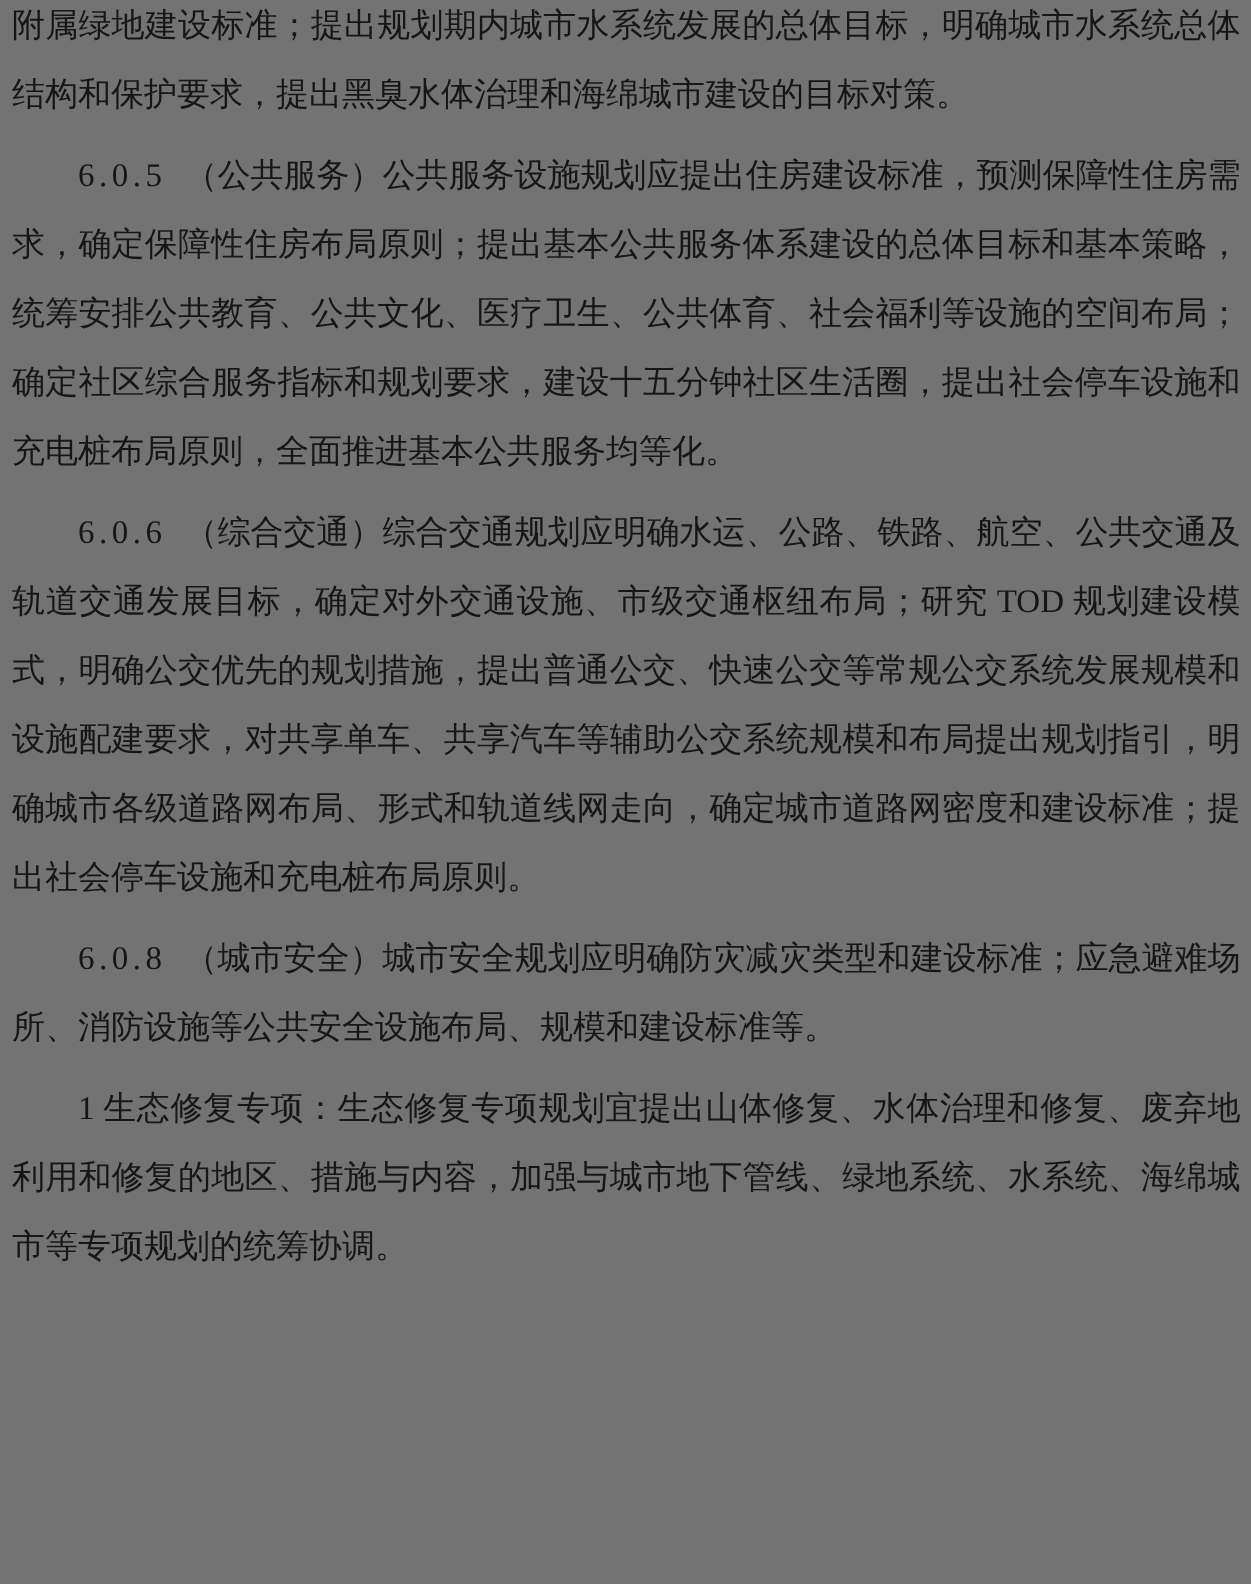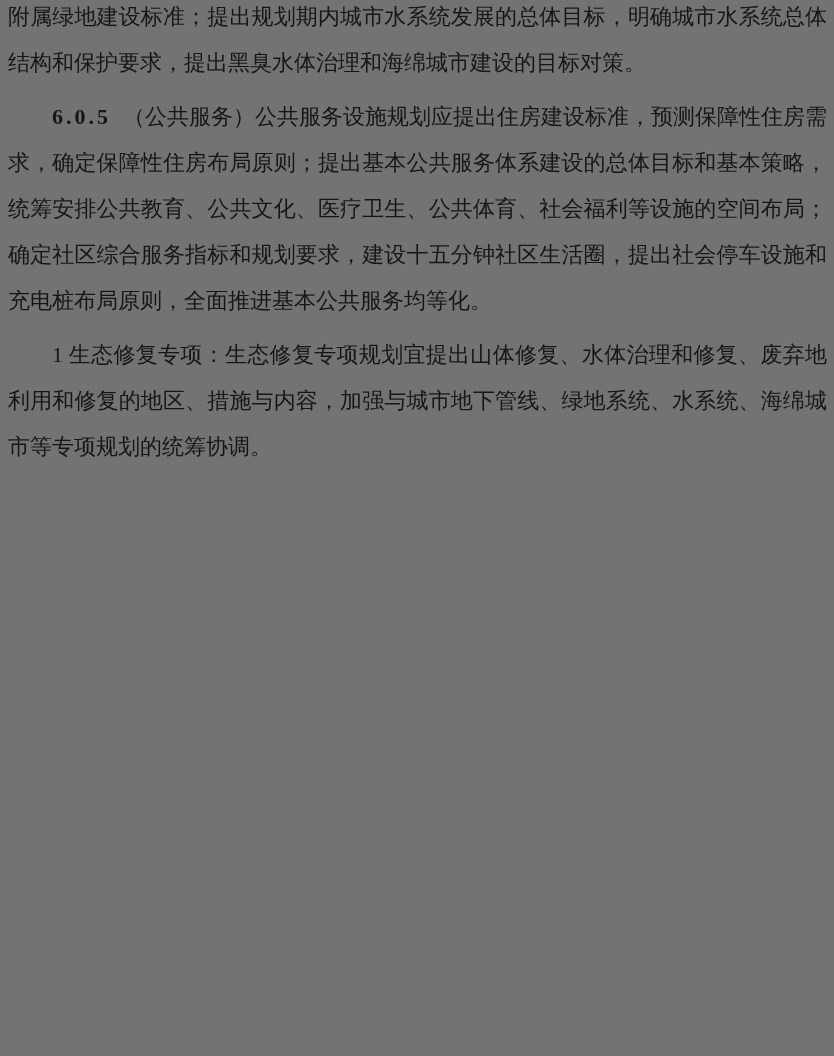--- a/index.html
+++ b/index.html
@@ -30,40 +30,42 @@
     color: #161616;
     text-align: justify;
     margin: 0 0 8px 0;
     text-indent: 2em;
     word-break: break-all;
   }
   p.para.no-indent {
     text-indent: 0;
   }
   .num {
-    font-weight: 700;
+    font-weight: 400;
     letter-spacing: 3px;
     margin-right: 12px;
     font-family: "Liberation Serif", "DejaVu Serif", serif;
   }
   .num:empty {
     display: none;
     margin: 0;
   }
 </style>
 </head>
 <body>
 
 <div class="page">
   <div class="content">
 
     <p class="para no-indent"><span>附属绿地建设标准；提出规划期内城市水系统发展的总体目标，明确城市水系统总体结构和保护要求，提出黑臭水体治理和海绵城市建设的目标对策。</span></p>
 
     <p class="para"><span class="num">6.0.5</span><span>（公共服务）公共服务设施规划应提出住房建设标准，预测保障性住房需求，确定保障性住房布局原则；提出基本公共服务体系建设的总体目标和基本策略，统筹安排公共教育、公共文化、医疗卫生、公共体育、社会福利等设施的空间布局；确定社区综合服务指标和规划要求，建设十五分钟社区生活圈，提出社会停车设施和充电桩布局原则，全面推进基本公共服务均等化。</span></p>
 
+    <p class="para"><span class="num">6.0.6</span><span>（综合交通）综合交通规划应明确水运、公路、铁路、航空、公共交通及轨道交通发展目标，确定对外交通设施、市级交通枢纽布局；研究 TOD 规划建设模式，明确公交优先的规划措施，提出普通公交、快速公交等常规公交系统发展规模和设施配建要求，对共享单车、共享汽车等辅助公交系统规模和布局提出规划指引，明确城市各级道路网布局、形式和轨道线网走向，确定城市道路网密度和建设标准；提出社会停车设施和充电桩布局原则。</span></p>
 
 
+    <p class="para"><span class="num">6.0.8</span><span>（城市安全）城市安全规划应明确防灾减灾类型和建设标准；应急避难场所、消防设施等公共安全设施布局、规模和建设标准等。</span></p>
 
 
     <p class="para"><span>1 生态修复专项：生态修复专项规划宜提出山体修复、水体治理和修复、废弃地利用和修复的地区、措施与内容，加强与城市地下管线、绿地系统、水系统、海绵城市等专项规划的统筹协调。</span></p>
 
   </div>
 </div>
 
 </body></html>

